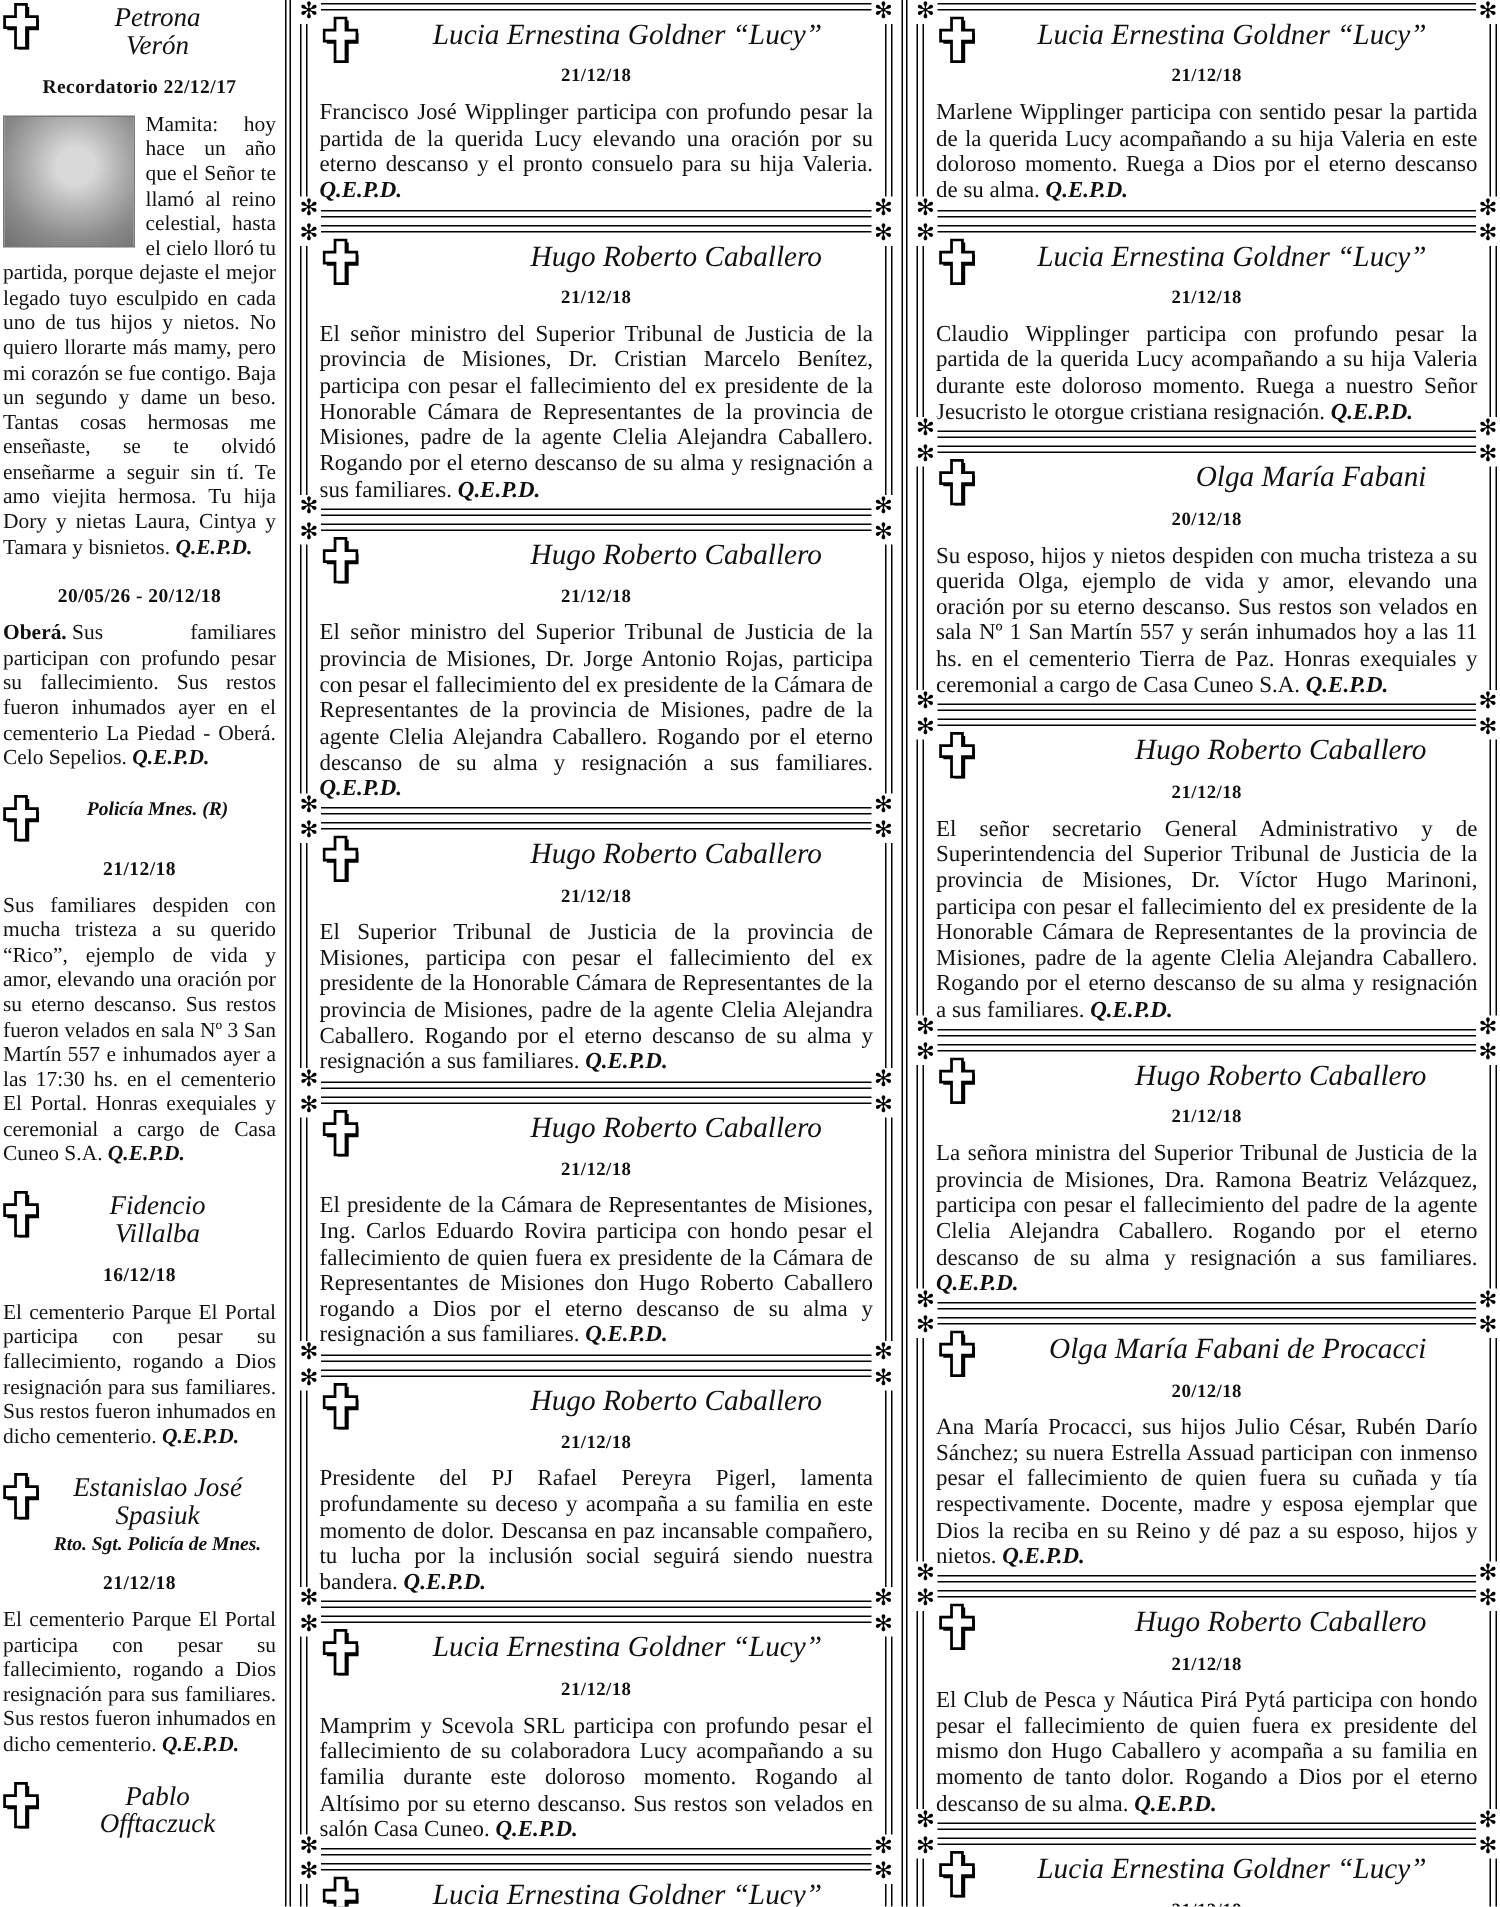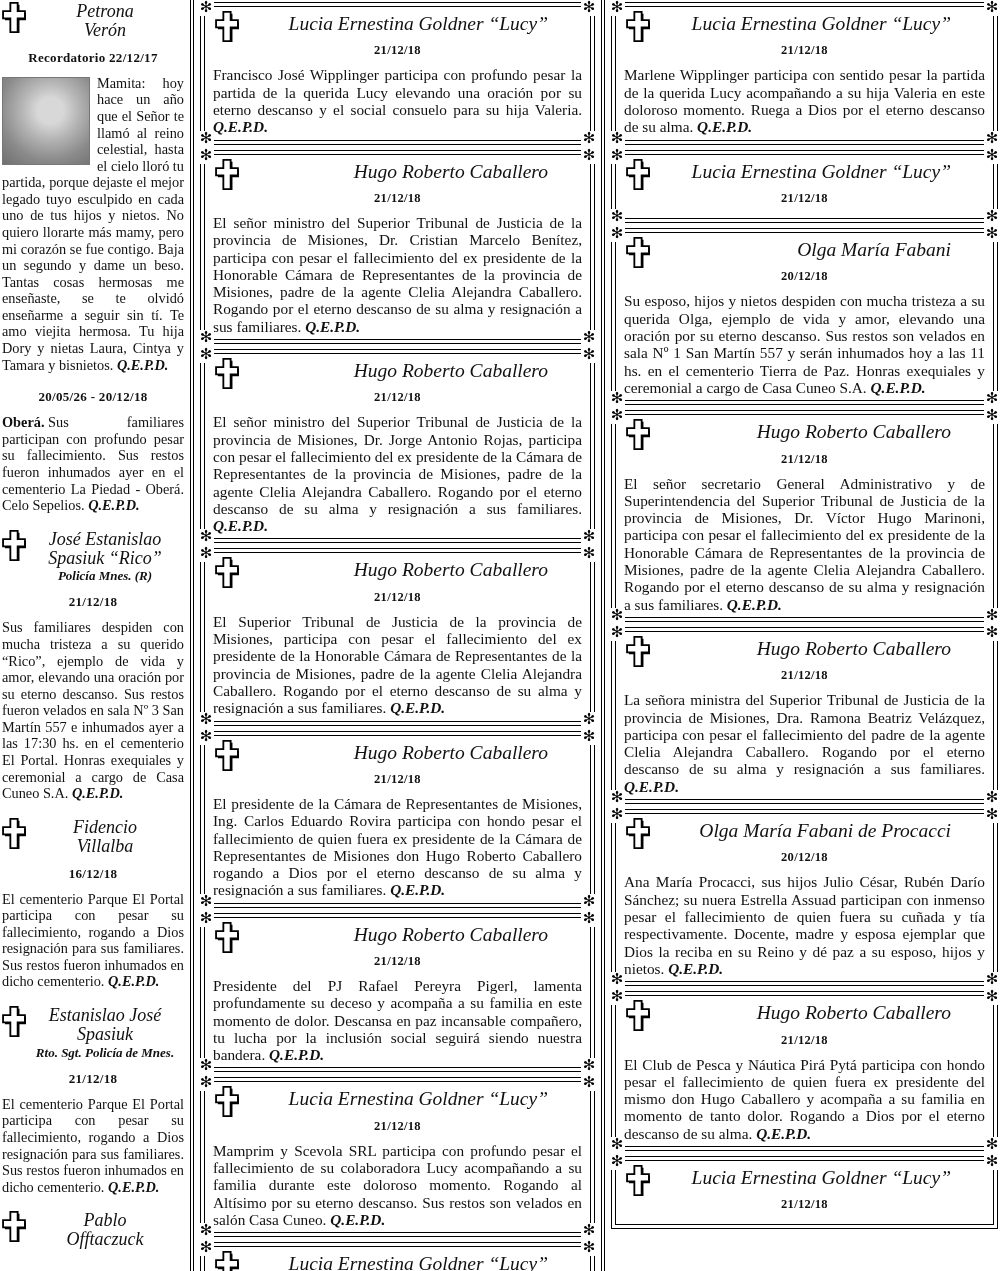--- a/index.html
+++ b/index.html
@@ -111,22 +111,20 @@
   </div>
       <div class="plain-notice">
     <div class="plain-head">
       <span class="cross-slot"><span class="cross-wrap">
     <svg class="cross-svg" width="24" height="31" viewBox="0 0 26 34" aria-hidden="true">
       <path d="M11 3 h8 v9 h8 v8 h-8 v15 h-8 v-15 h-8 v-8 h8 z" fill="#000"></path>
       <path d="M9 1 h8 v9 h8 v8 h-8 v15 h-8 v-15 h-8 v-8 h8 z" fill="#fff" stroke="#000" stroke-width="2"></path>
     </svg>
   </span></span>
       <div class="plain-names">
-        <h2 class="plain-name">José Estanislao
-Spasiuk “Rico”</h2>
         <div class="plain-subtitle">Policía Mnes. (R)</div>
       </div>
     </div>
     <div class="plain-date">21/12/18</div>
     <p class="plain-body"><span>Sus familiares despiden con mucha tristeza a su querido “Rico”, ejemplo de vida y amor, elevando una oración por su eterno descanso. Sus restos fueron velados en sala Nº 3 San Martín 557 e inhumados ayer a las 17:30 hs. en el cementerio El Portal. Honras exequiales y ceremonial a cargo de Casa Cuneo S.A.</span> <b class="qepd">Q.E.P.D.</b></p>
   </div>
       <div class="plain-notice">
     <div class="plain-head">
       <span class="cross-slot"><span class="cross-wrap">
     <svg class="cross-svg" width="24" height="31" viewBox="0 0 26 34" aria-hidden="true">
@@ -184,21 +182,21 @@
     <span class="corner bl">✻</span>
     <span class="corner br">✻</span>
     <span class="box-cross cross-slot"><span class="cross-wrap">
     <svg class="cross-svg" width="24" height="31" viewBox="0 0 26 34" aria-hidden="true">
       <path d="M11 3 h8 v9 h8 v8 h-8 v15 h-8 v-15 h-8 v-8 h8 z" fill="#000"></path>
       <path d="M9 1 h8 v9 h8 v8 h-8 v15 h-8 v-15 h-8 v-8 h8 z" fill="#fff" stroke="#000" stroke-width="2"></path>
     </svg>
   </span></span>
     <h2 class="box-title">Lucia Ernestina Goldner “Lucy”</h2>
     <div class="box-date">21/12/18</div>
-    <p class="box-body"><span>Francisco José Wipplinger participa con profundo pesar la partida de la querida Lucy elevando una oración por su eterno descanso y el social consuelo para su hija Valeria.</span> <b class="qepd">Q.E.P.D.</b></p>
+    <p class="box-body"><span>Francisco José Wipplinger participa con profundo pesar la partida de la querida Lucy elevando una oración por su eterno descanso y el pronto consuelo para su hija Valeria.</span> <b class="qepd">Q.E.P.D.</b></p>
   </div>
       <div class="notice-box">
     <span class="corner tl">✻</span>
     <span class="corner tr">✻</span>
     <span class="corner bl">✻</span>
     <span class="corner br">✻</span>
     <span class="box-cross cross-slot"><span class="cross-wrap">
     <svg class="cross-svg" width="24" height="31" viewBox="0 0 26 34" aria-hidden="true">
       <path d="M11 3 h8 v9 h8 v8 h-8 v15 h-8 v-15 h-8 v-8 h8 z" fill="#000"></path>
       <path d="M9 1 h8 v9 h8 v8 h-8 v15 h-8 v-15 h-8 v-8 h8 z" fill="#fff" stroke="#000" stroke-width="2"></path>
@@ -319,20 +317,21 @@
     <span class="corner bl">✻</span>
     <span class="corner br">✻</span>
     <span class="box-cross cross-slot"><span class="cross-wrap">
     <svg class="cross-svg" width="24" height="31" viewBox="0 0 26 34" aria-hidden="true">
       <path d="M11 3 h8 v9 h8 v8 h-8 v15 h-8 v-15 h-8 v-8 h8 z" fill="#000"></path>
       <path d="M9 1 h8 v9 h8 v8 h-8 v15 h-8 v-15 h-8 v-8 h8 z" fill="#fff" stroke="#000" stroke-width="2"></path>
     </svg>
   </span></span>
     <h2 class="box-title">Lucia Ernestina Goldner “Lucy”</h2>
     <div class="box-date">21/12/18</div>
+    <p class="box-body"><span>Claudio Wipplinger participa con profundo pesar la partida de la querida Lucy acompañando a su hija Valeria durante este doloroso momento. Ruega a nuestro Señor Jesucristo le otorgue cristiana resignación.</span> <b class="qepd">Q.E.P.D.</b></p>
   </div>
       <div class="notice-box">
     <span class="corner tl">✻</span>
     <span class="corner tr">✻</span>
     <span class="corner bl">✻</span>
     <span class="corner br">✻</span>
     <span class="box-cross cross-slot"><span class="cross-wrap">
     <svg class="cross-svg" width="24" height="31" viewBox="0 0 26 34" aria-hidden="true">
       <path d="M11 3 h8 v9 h8 v8 h-8 v15 h-8 v-15 h-8 v-8 h8 z" fill="#000"></path>
       <path d="M9 1 h8 v9 h8 v8 h-8 v15 h-8 v-15 h-8 v-8 h8 z" fill="#fff" stroke="#000" stroke-width="2"></path>

